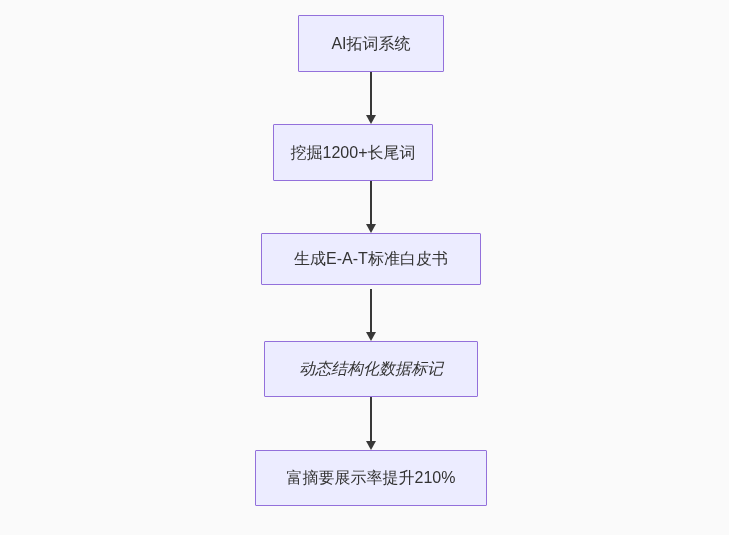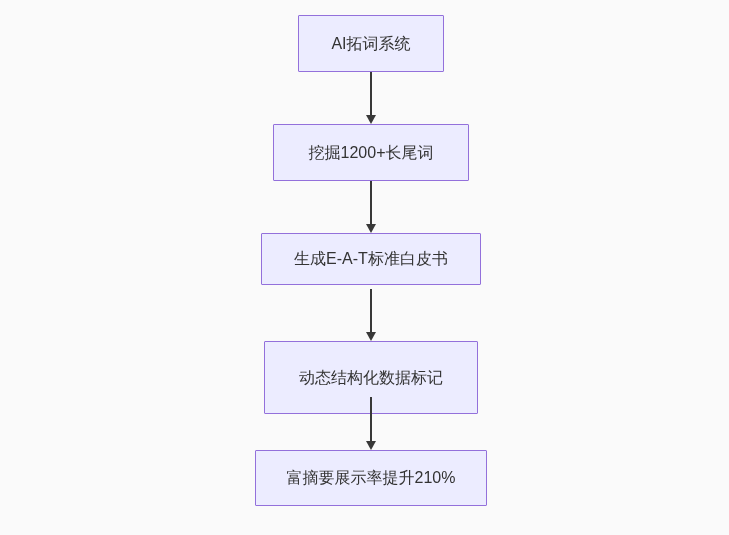--- a/index.html
+++ b/index.html
@@ -63,39 +63,39 @@
 
   <div class="node" style="left:298px; top:15px; width:146px; height:57px;">
     <span>AI拓词系统</span>
   </div>
 
   <div class="edge" style="left:365px; top:72px; height:52px;">
     <div class="edge-line"></div>
     <div class="edge-head"></div>
   </div>
 
-  <div class="node" style="left:273px; top:124px; width:196px; height:57px;">
+  <div class="node" style="left:273px; top:124px; width:160px; height:57px;">
     <span>挖掘1200+长尾词</span>
   </div>
 
   <div class="edge" style="left:365px; top:181px; height:52px;">
     <div class="edge-line"></div>
     <div class="edge-head"></div>
   </div>
 
   <div class="node" style="left:261px; top:233px; width:220px; height:52px;">
     <span>生成E-A-T标准白皮书</span>
   </div>
 
   <div class="edge" style="left:365px; top:289px; height:52px;">
     <div class="edge-line"></div>
     <div class="edge-head"></div>
   </div>
 
-  <div class="node" style="left:264px; top:341px; width:214px; height:73px;">
+  <div class="node" style="left:264px; top:341px; width:214px; height:56px;font-style:italic;">
     <span>动态结构化数据标记</span>
   </div>
 
   <div class="edge" style="left:365px; top:397px; height:53px;">
     <div class="edge-line"></div>
     <div class="edge-head"></div>
   </div>
 
   <div class="node" style="left:255px; top:450px; width:232px; height:56px;">
     <span>富摘要展示率提升210%</span>

